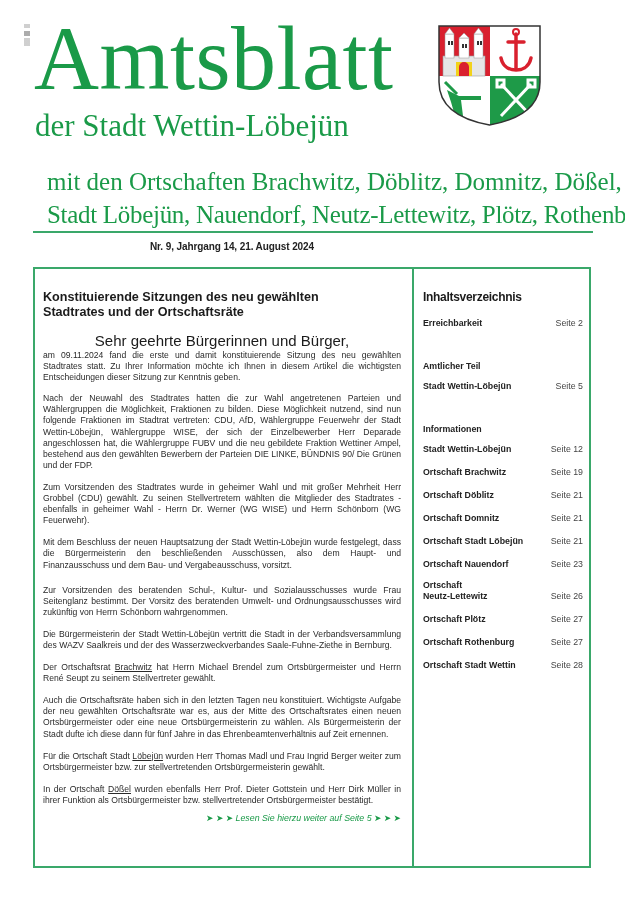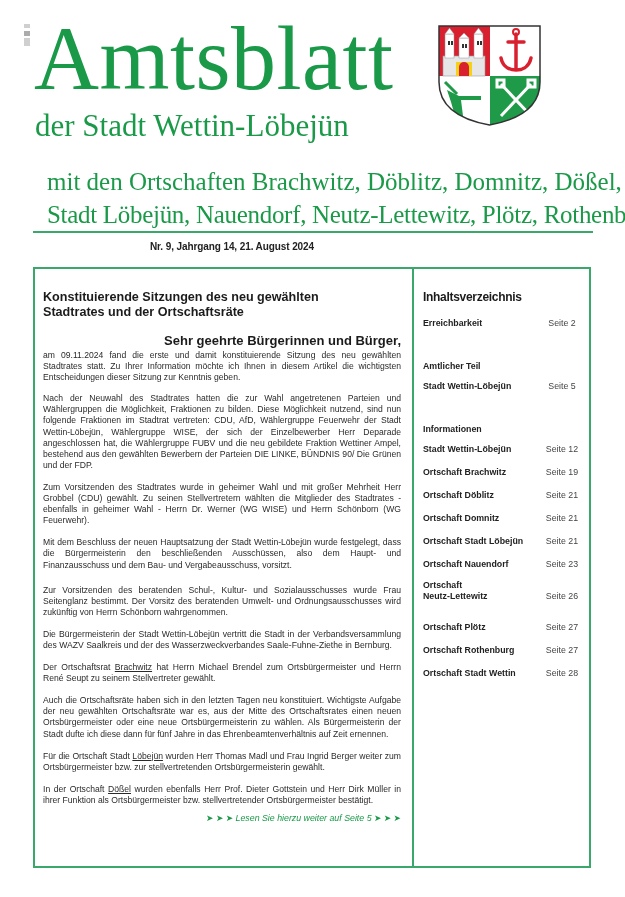--- a/index.html
+++ b/index.html
@@ -17,32 +17,32 @@
 
   .rule { position: absolute; left: 33px; top: 231px; width: 560px; height: 2px; background: #3aa86a; }
 
   .issue { position: absolute; left: 150px; top: 241px; font-size: 10px; font-weight: bold; color: #222; letter-spacing: -0.1px; }
 
   .frame { position: absolute; left: 33px; top: 267px; width: 558px; height: 601px; border: 2px solid #3aa86a; box-sizing: border-box; }
   .divider { position: absolute; left: 412px; top: 267px; width: 2px; height: 601px; background: #3aa86a; }
 
   .article { position: absolute; left: 43px; top: 290px; width: 358px; font-size: 8.6px; line-height: 11.1px; color: #2a2a2a; }
   .article h2 { margin: 0; text-align: left; font-size: 12.6px; line-height: 15px; font-weight: bold; color: #1b1b1b; }
-  .article h3 { margin: 14px 0 3px 0; text-align: right; font-size: 13px; line-height: 13px; font-weight: bold; color: #1b1b1b; }
+  .article h3 { margin: 14px 0 3px 0; text-align: center; font-size: 15px; line-height: 13px; font-weight: normal; color: #1b1b1b; }
   .article p { margin: 0 0 11px 0; text-align: justify; }
   .article p.tight { margin-bottom: 10px; }
   .article .u { text-decoration: underline; }
   .continue { text-align: right; color: #1a9a48; font-style: italic; font-size: 8.8px; margin-top: -4px; }
   .arrow { font-style: normal; color: #1a9a48; }
 
   .toc { position: absolute; left: 423px; top: 290px; width: 160px; }
   .toc h2 { margin: 0 0 14px 0; font-size: 12px; font-weight: bold; color: #1b1b1b; letter-spacing: -0.3px; }
   .toc-row { display: flex; justify-content: space-between; align-items: flex-end; font-size: 8.8px; line-height: 11px; }
   .toc-label { font-weight: bold; color: #222; }
-  .toc-page { color: #444; width: 42px; text-align: center; }
+  .toc-page { color: #444; width: 42px; text-align: right; }
   .toc-section { font-size: 8.8px; font-weight: bold; color: #222; }
 </style>
 </head>
 <body>
 
 <div class="side-mark"></div>
 
 <h1 class="masthead-title">Amtsblatt</h1>
 <div class="masthead-sub">der Stadt Wettin-Löbejün</div>
 <div class="masthead-line ml1">mit den Ortschaften Brachwitz, Döblitz, Domnitz, Dößel, Gimritz,</div>
@@ -160,21 +160,21 @@
     <span class="toc-page">Seite 21</span>
   </div>
   <div class="toc-row" style="margin-top:12px">
     <span class="toc-label">Ortschaft Nauendorf</span>
     <span class="toc-page">Seite 23</span>
   </div>
   <div class="toc-row" style="margin-top:10px">
     <span class="toc-label"><span>Ortschaft</span><br><span>Neutz-Lettewitz</span></span>
     <span class="toc-page">Seite 26</span>
   </div>
-  <div class="toc-row" style="margin-top:20px">
+  <div class="toc-row" style="margin-top:12px">
     <span class="toc-label">Ortschaft Plötz</span>
     <span class="toc-page">Seite 27</span>
   </div>
   <div class="toc-row" style="margin-top:12px">
     <span class="toc-label">Ortschaft Rothenburg</span>
     <span class="toc-page">Seite 27</span>
   </div>
   <div class="toc-row" style="margin-top:12px">
     <span class="toc-label">Ortschaft Stadt Wettin</span>
     <span class="toc-page">Seite 28</span>

